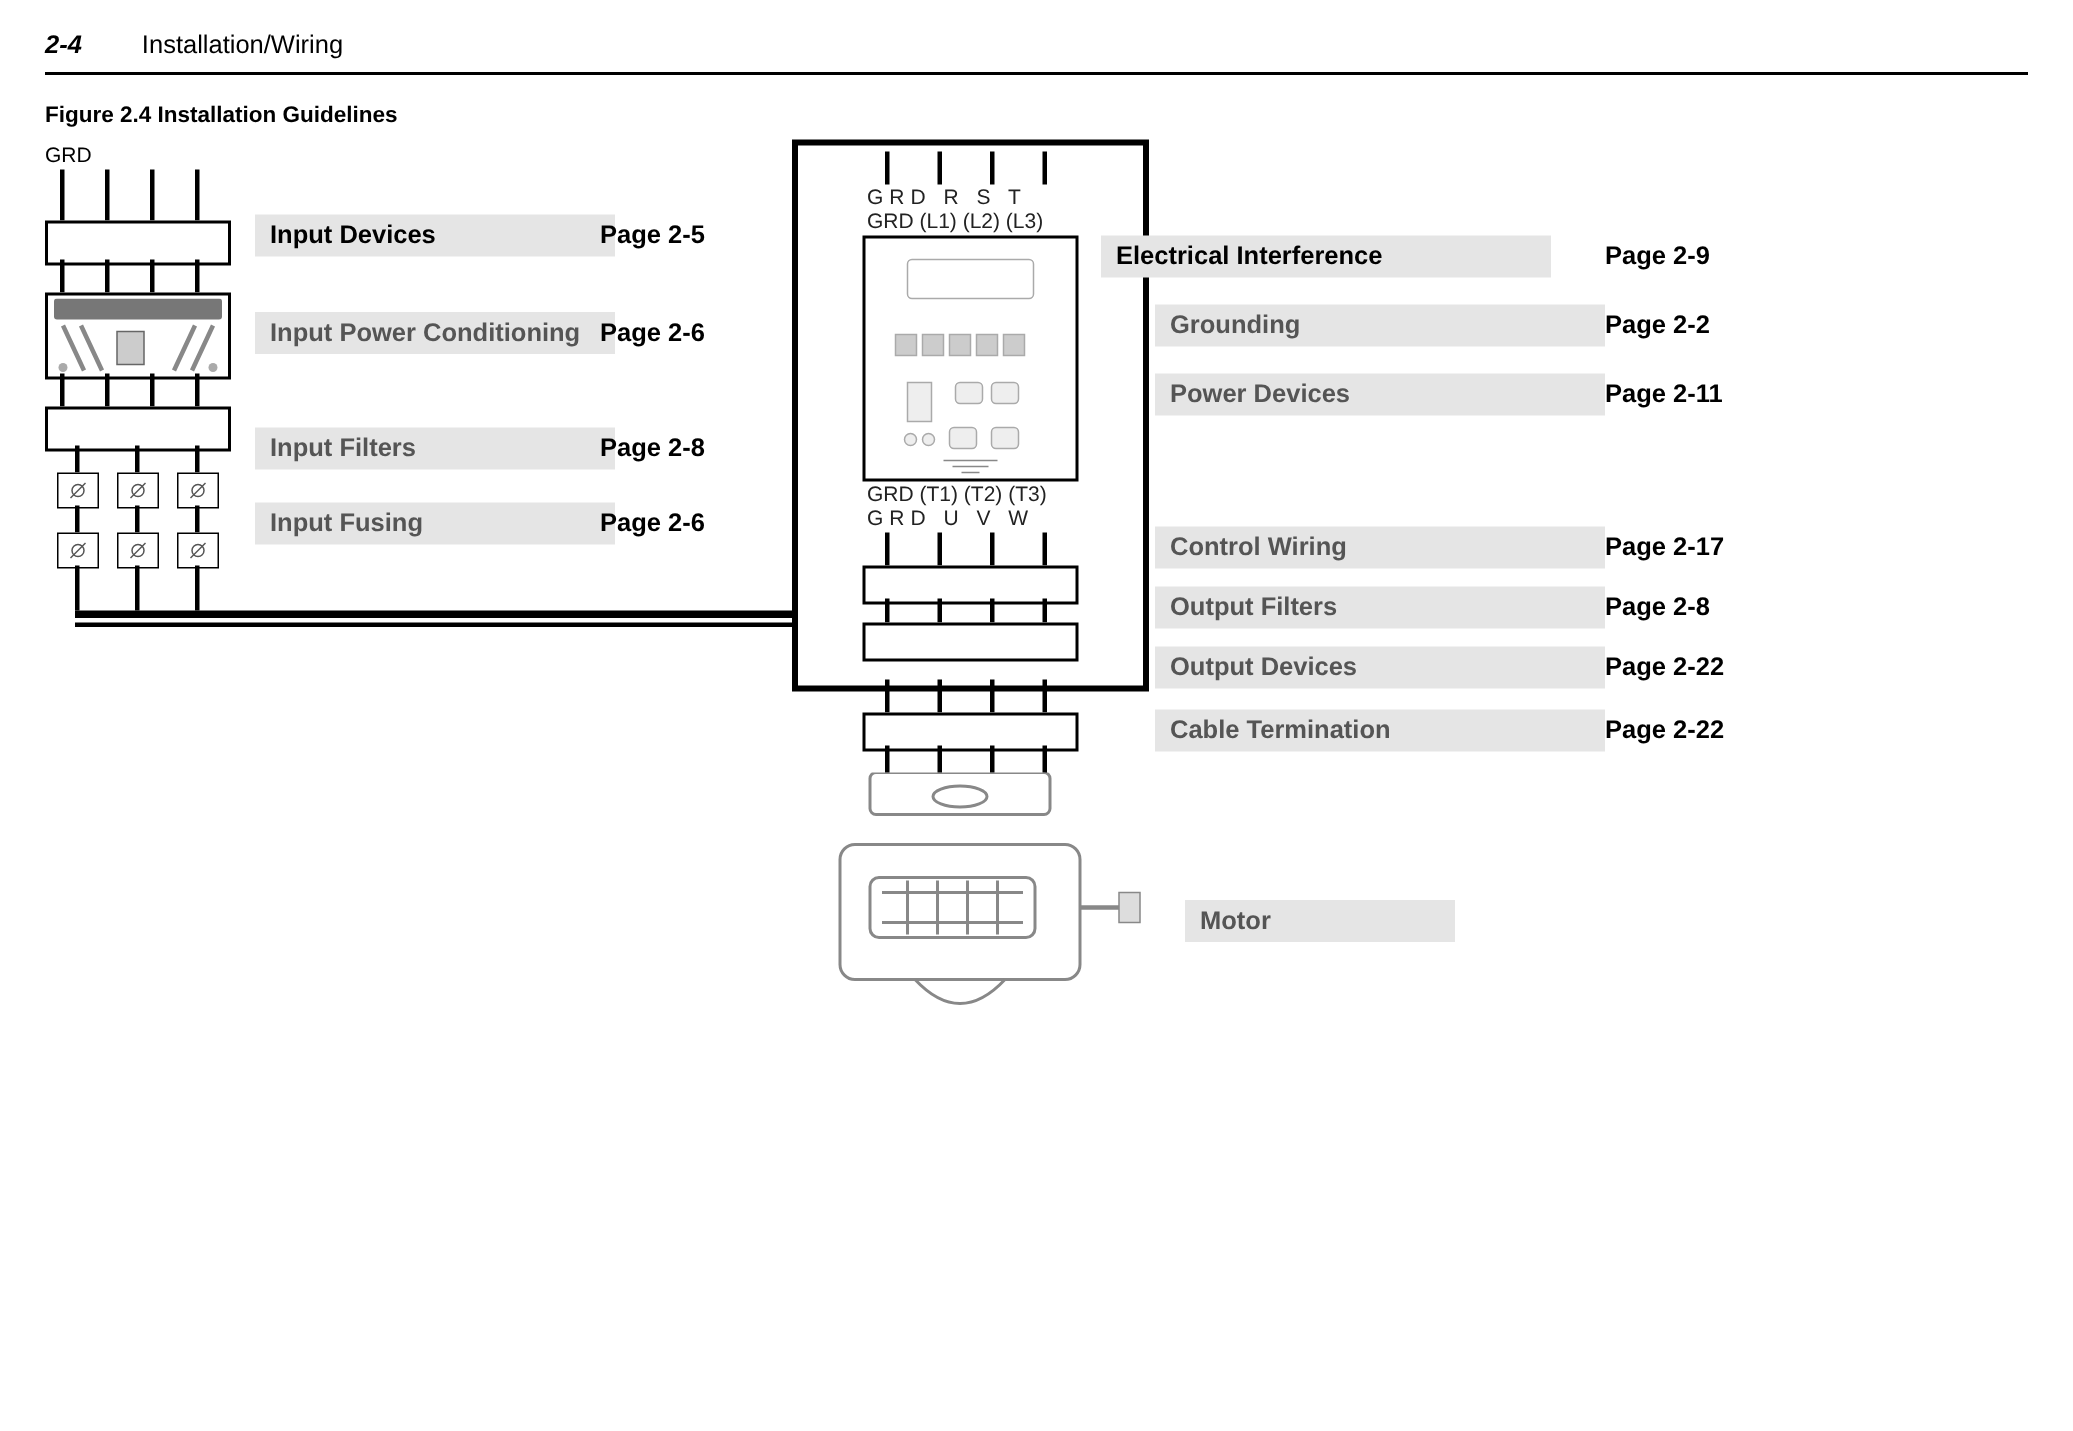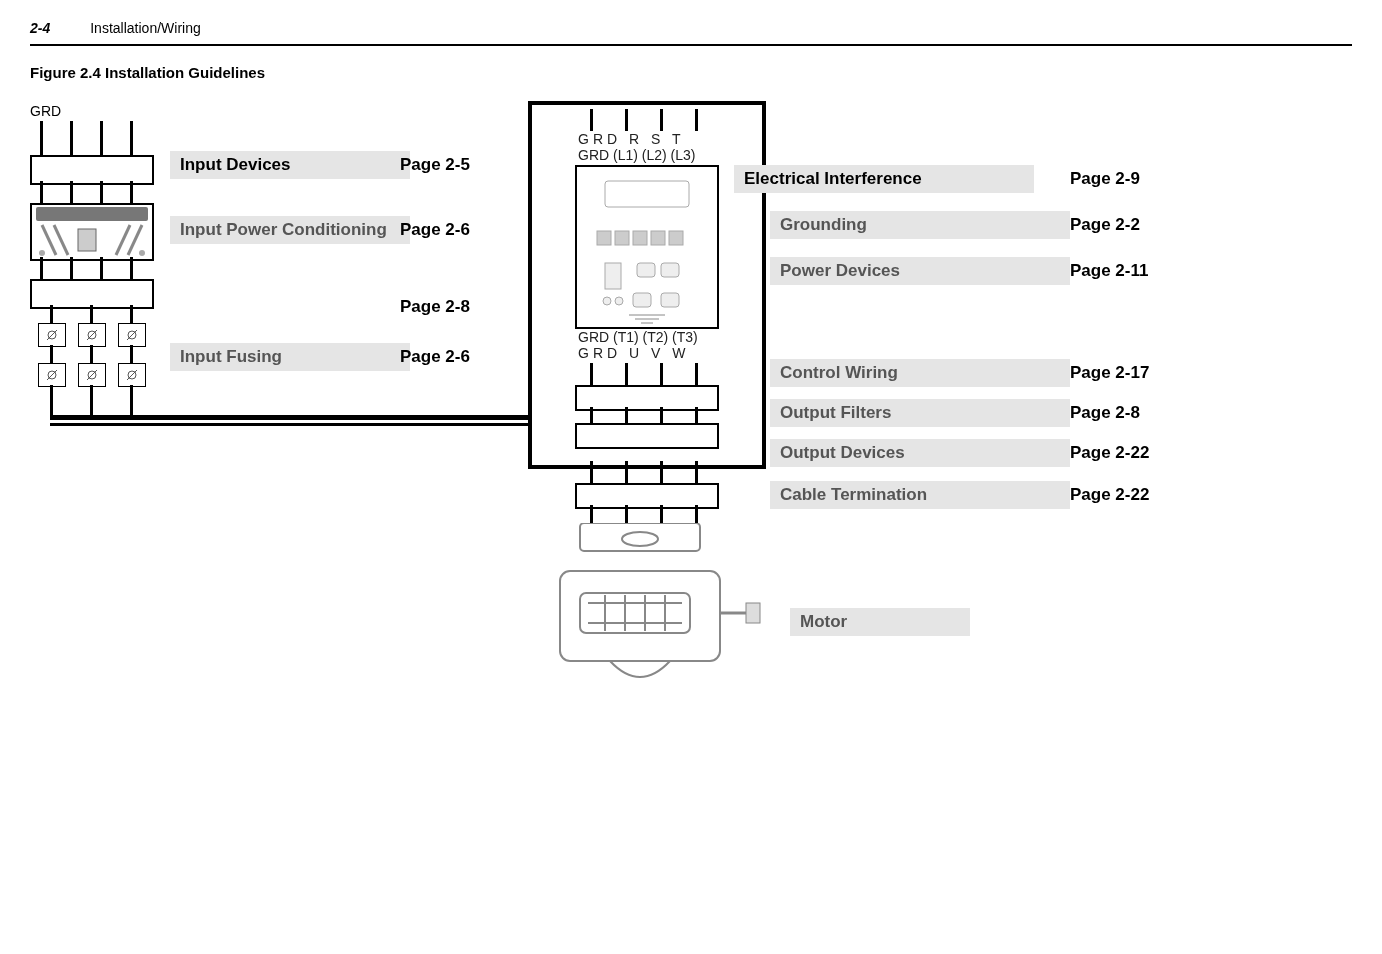--- a/index.html
+++ b/index.html
@@ -8,40 +8,40 @@
     font-family: Arial, Helvetica, sans-serif;
     background: #fff;
     width: 1382px;
     height: 954px;
     position: relative;
   }
   .header {
     padding: 20px 30px 8px 30px;
     display: flex;
     align-items: baseline;
-    font-size: 14px;
+    font-size: 17px;
   }
   .pg {
     font-style: italic;
     font-weight: bold;
     margin-right: 40px;
   }
   .hr {
     height: 2px;
     background: #000;
     margin: 0 30px;
   }
   .figtitle {
     padding: 18px 30px 10px 30px;
     font-size: 15px;
     font-weight: bold;
   }
   .diagram {
     position: relative;
-    margin: 12px 30px;
+    margin: 0 30px;
     height: 700px;
   }
   
   .vwire { position: absolute; width: 3px; background:#000; }
   .hwire { position: absolute; height:3px; background:#000; }
   .thick { width:5px; }
   .thickh{ height:5px; }
   .box   { position:absolute; border:2px solid #000; background:#fff; }
   .smallbox{position:absolute; border:1px solid #000; background:#fff;}
   .lbl   { position:absolute; font-size:14px; color:#222; }
@@ -103,20 +103,23 @@
       <span>Input Power Conditioning</span>
     </div>
   <div class="page" style="left:370px; top:117px">Page 2-6</div>
 
   <div class="vwire" style="left:10px; top:154px; height:22px"></div>
   <div class="vwire" style="left:40px; top:154px; height:22px"></div>
   <div class="vwire" style="left:70px; top:154px; height:22px"></div>
   <div class="vwire" style="left:100px;top:154px; height:22px"></div>
 
   <div class="box" style="left:0; top:176px; width:120px; height:26px;"></div>
+  <div class="callout light" style="left:140px; top:190px; width:220px">
+      <span>Input Filters</span>
+    </div>
   <div class="page" style="left:370px; top:194px">Page 2-8</div>
 
   <div class="vwire" style="left:20px; top:202px; height:18px"></div>
   <div class="vwire" style="left:60px; top:202px; height:18px"></div>
   <div class="vwire" style="left:100px;top:202px; height:18px"></div>
 
   <div class="smallbox" style="left:8px;  top:220px; width:26px; height:22px">
     <svg width="26" height="22">
         <circle cx="13" cy="11" r="4" fill="none" stroke="#555"></circle>
         <line x1="8" y1="16" x2="18" y2="6" stroke="#555"></line>

